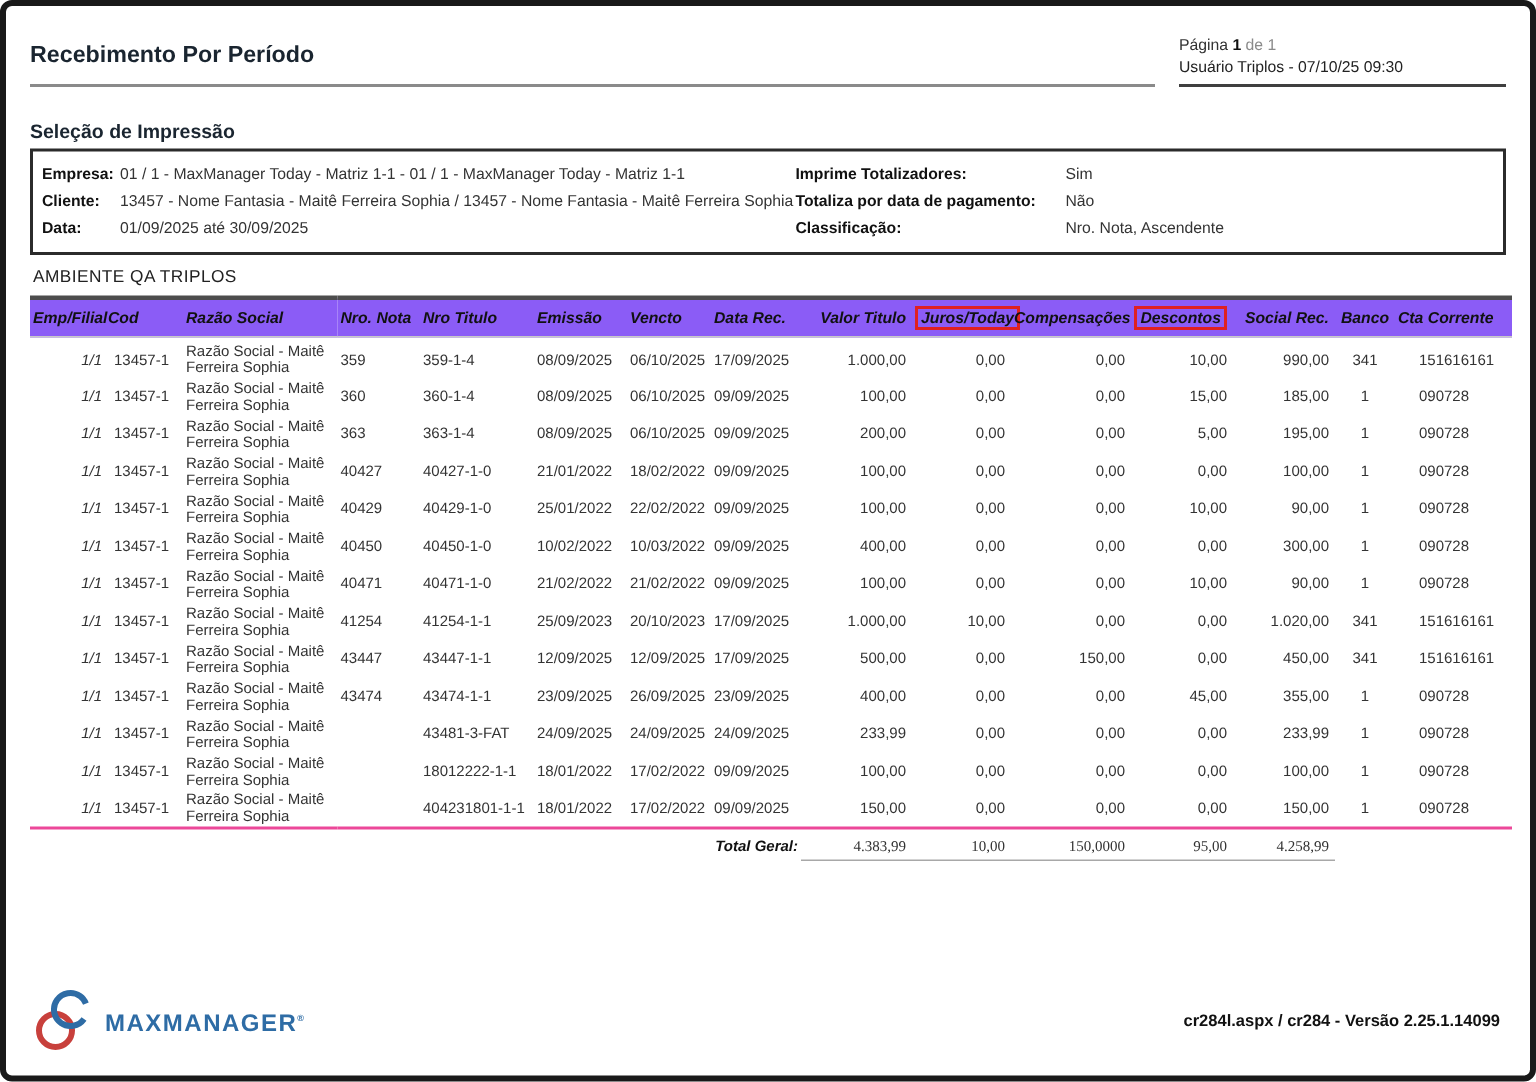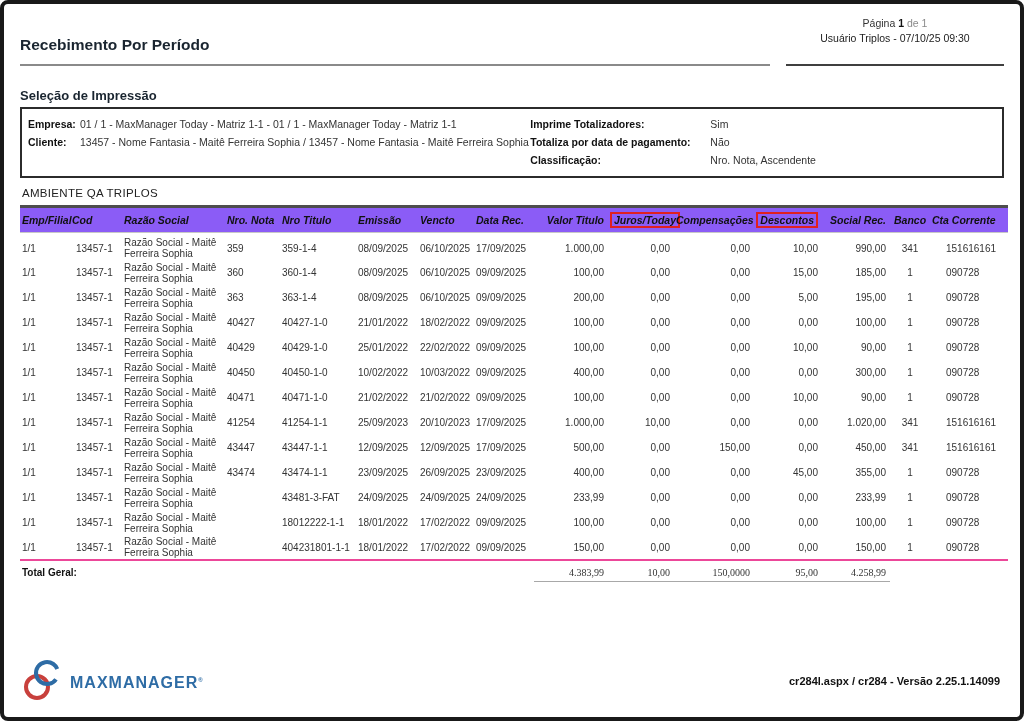--- a/index.html
+++ b/index.html
@@ -5,21 +5,21 @@
   * { margin:0; padding:0; box-sizing:border-box; }
   html,body { width:1024px; height:721px; background:#ffffff; font-family:"Liberation Sans", sans-serif; color:#333; }
   .frame { position:absolute; left:0; top:0; width:1024px; height:721px;
            border:4px solid #191919; border-radius:8px; background:#fff; overflow:hidden; }
   .content { position:relative; width:100%; height:100%; padding:12px 16px 10px 16px; }
 
   
   .hdr { display:flex; align-items:flex-end; }
   .hdr-left { flex:1; border-bottom:2px solid #8a8a8a; padding-bottom:10px; margin-right:16px; }
   .page-title { font-size:15.5px; font-weight:bold; color:#1a2530; margin-top:12px; }
-  .hdr-right { width:218px; border-bottom:2px solid #3f3f3f; padding-bottom:18px; text-align:center;
+  .hdr-right { width:218px; border-bottom:2px solid #3f3f3f; padding-bottom:3px; text-align:left;
                font-size:10.5px; line-height:15px; }
   .pg-pre { color:#333; }
   .pg-num { color:#111; font-weight:bold; }
   .pg-suf { color:#8a8a8a; }
   .user-line { color:#222; }
 
   
   .sel-heading { font-size:13px; font-weight:bold; color:#1a2530; margin-top:22px; margin-bottom:4px; }
   .sel-box { display:flex; border:2px solid #2b2b2b; padding:6px 8px 7px 6px; }
   .sel-left { flex:0 0 52%; }
@@ -37,21 +37,21 @@
   th { font-size:10.5px; font-weight:bold; color:#111; padding:4px 2px; text-align:left; white-space:nowrap; overflow:visible; }
   td { font-size:10px; color:#333; padding:1px 2px; vertical-align:middle; line-height:11px; }
   tbody tr { height:25px; }
   tbody tr:first-child td { padding-top:4px; }
   .hl-box { display:inline-block; border:2px solid #e02020; padding:0 2px; }
 
   col.c1{width:50px} col.c2{width:52px} col.c3{width:103px} col.c4{width:55px} col.c5{width:76px}
   col.c6{width:62px} col.c7{width:56px} col.c8{width:60px} col.c9{width:74px} col.c10{width:66px}
   col.c11{width:80px} col.c12{width:68px} col.c13{width:68px} col.c14{width:40px} col.c15{width:78px}
 
-  td:nth-child(1){ text-align:left; }
+  td:nth-child(1){ text-align:right;font-style:italic; }
   td:nth-child(2){ padding-left:6px; }
   th:nth-child(9), th:nth-child(10), th:nth-child(12), th:nth-child(13),
   td:nth-child(9), td:nth-child(10), td:nth-child(11), td:nth-child(12), td:nth-child(13)
     { text-align:right; padding-right:4px; }
   th:nth-child(11){ text-align:left; }
   th:nth-child(14), td:nth-child(14){ text-align:center; }
   td:nth-child(15){ padding-left:16px; }
 
   tfoot td { border-top:2px solid #ec4899; font-size:10px; padding:6px 4px 3px 2px; }
   .total-label { text-align:right; font-weight:bold; color:#111; padding-right:2px !important; }
@@ -85,20 +85,24 @@
     <div class="sel-heading">Seleção de Impressão</div>
     <div class="sel-box">
       <div class="sel-left">
         <div class="sel-row">
           <span class="sel-label">Empresa:</span>
           <span class="sel-value">01 / 1 - MaxManager Today - Matriz 1-1 - 01 / 1 - MaxManager Today - Matriz 1-1</span>
         </div>
         <div class="sel-row">
           <span class="sel-label">Cliente:</span>
           <span class="sel-value">13457 - Nome Fantasia - Maitê Ferreira Sophia / 13457 - Nome Fantasia - Maitê Ferreira Sophia</span>
+        </div>
+        <div class="sel-row">
+          <span class="sel-label">Data:</span>
+          <span class="sel-value">01/09/2025 até 30/09/2025</span>
         </div>
       </div>
       <div class="sel-right">
         <div class="sel-row">
           <span class="sel-label">Imprime Totalizadores:</span>
           <span class="sel-value">Sim</span>
         </div>
         <div class="sel-row">
           <span class="sel-label">Totaliza por data de pagamento:</span>
           <span class="sel-value">Não</span>

